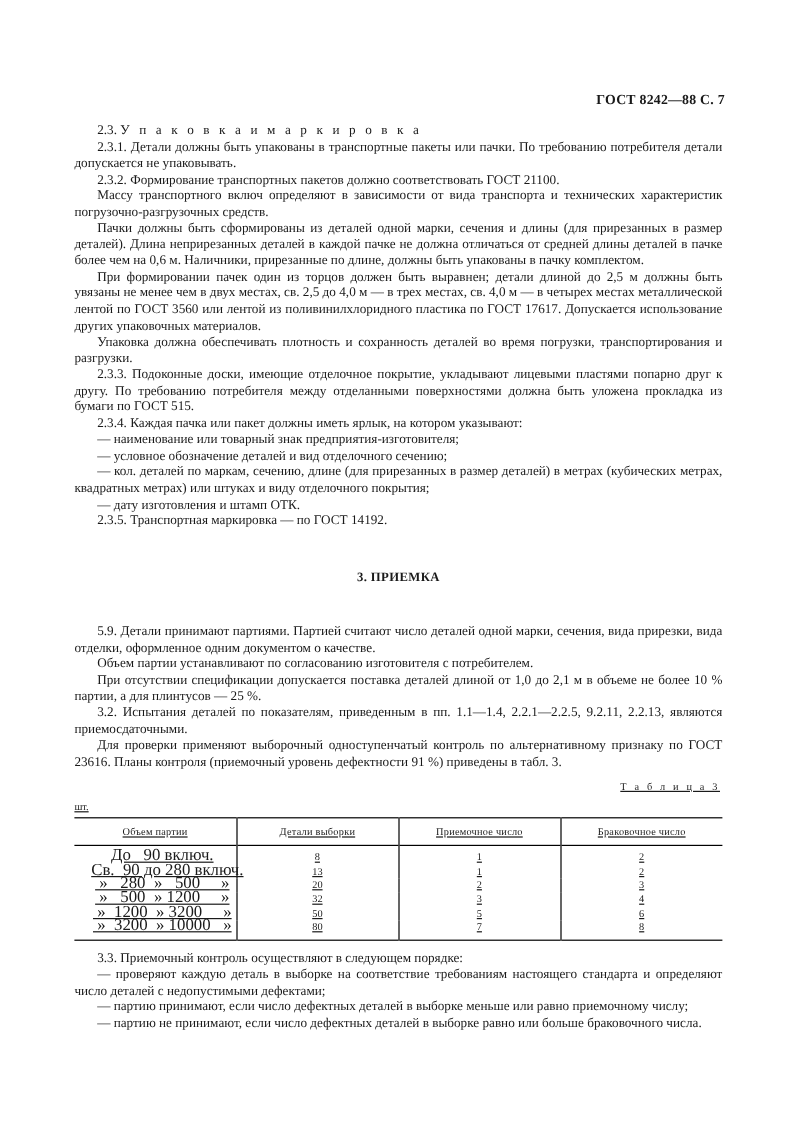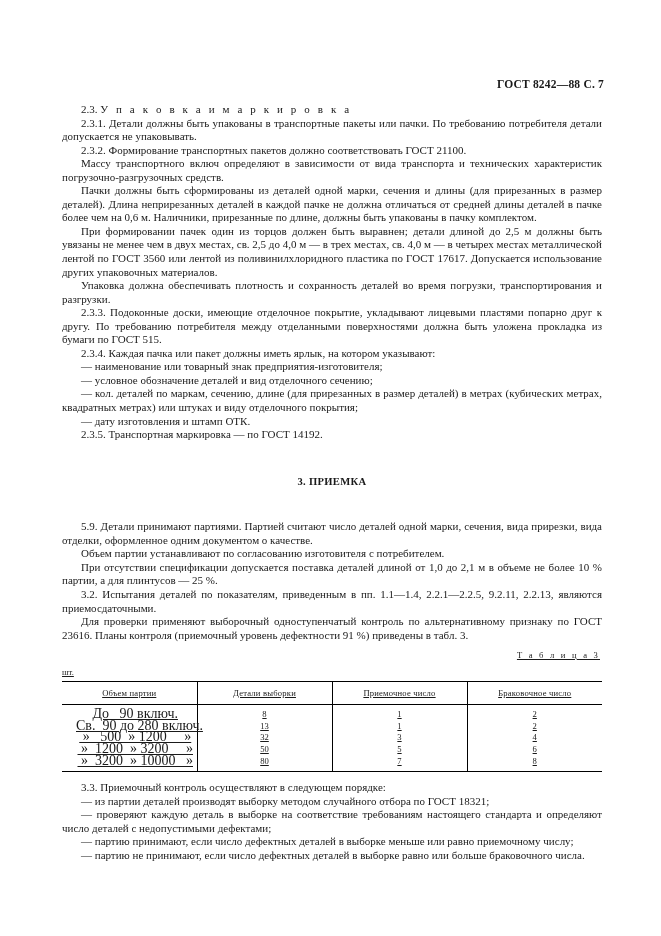--- a/index.html
+++ b/index.html
@@ -183,20 +183,26 @@
             <td>1</td>
             <td>2</td>
           </tr>
           <tr>
             <td>Св.  90 до 280 включ.</td>
             <td>13</td>
             <td>1</td>
             <td>2</td>
           </tr>
           <tr>
+            <td> »   280  »   500     »</td>
+            <td>20</td>
+            <td>2</td>
+            <td>3</td>
+          </tr>
+          <tr>
             <td> »   500  » 1200     »</td>
             <td>32</td>
             <td>3</td>
             <td>4</td>
           </tr>
           <tr>
             <td> »  1200  » 3200     »</td>
             <td>50</td>
             <td>5</td>
             <td>6</td>
@@ -207,19 +213,18 @@
             <td>7</td>
             <td>8</td>
           </tr>
         </tbody>
       </table>
     </div>
 
     <div class="after-table"></div>
 
     <p>3.3. Приемочный контроль осуществляют в следующем порядке:</p>
-    <p class="dash">— из партии деталей производят выборку методом случайного отбора по ГОСТ 18321;</p>
     <p class="dash">— проверяют каждую деталь в выборке на соответствие требованиям настоящего стандарта и определя­ют число деталей с недопустимыми дефектами;</p>
     <p class="dash">— партию принимают, если число дефектных деталей в выборке меньше или равно приемочному числу;</p>
     <p class="dash">— партию не принимают, если число дефектных деталей в выборке равно или больше браковочного числа.</p>
 
   </div>
 </div>
 
 </body></html>

